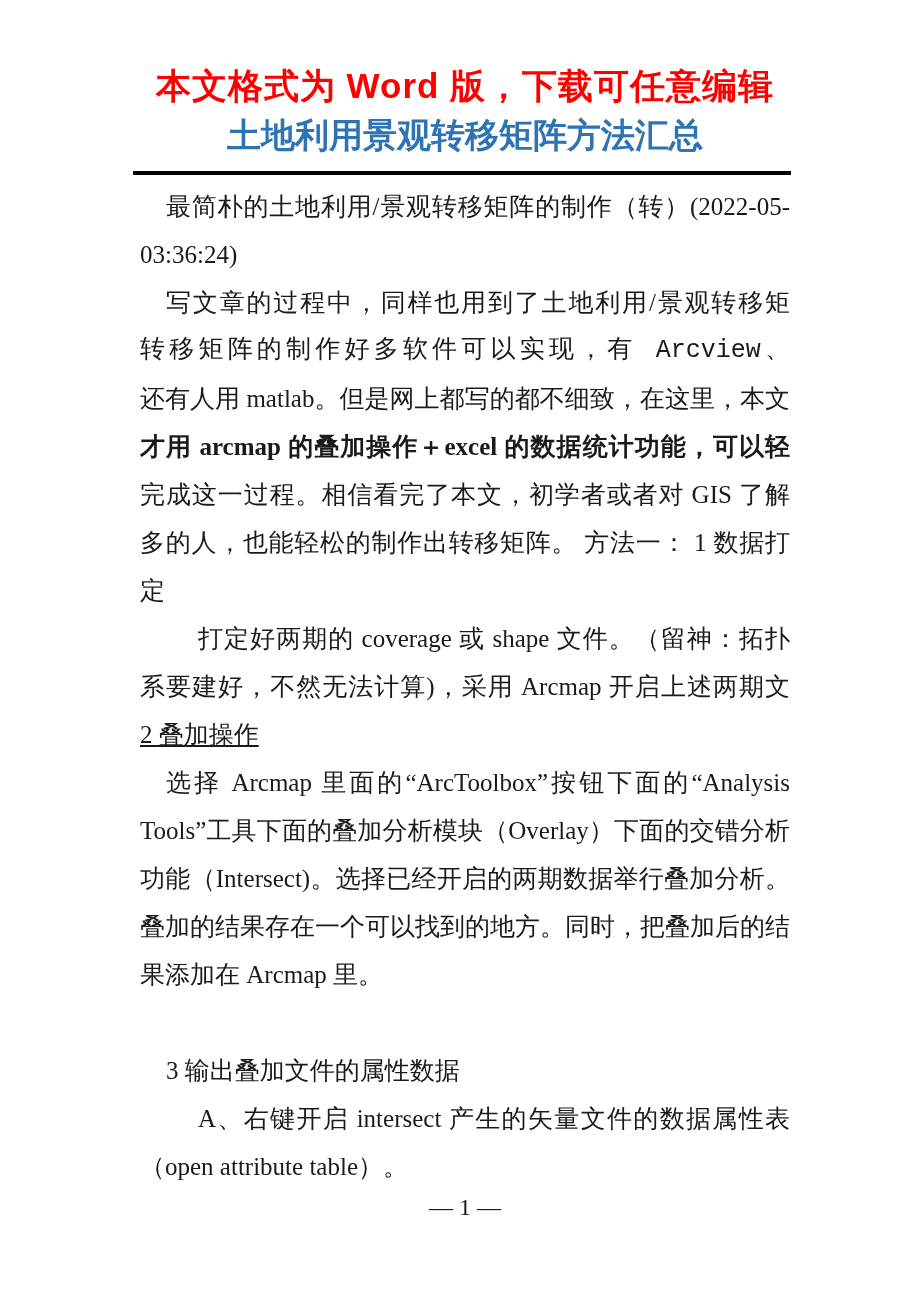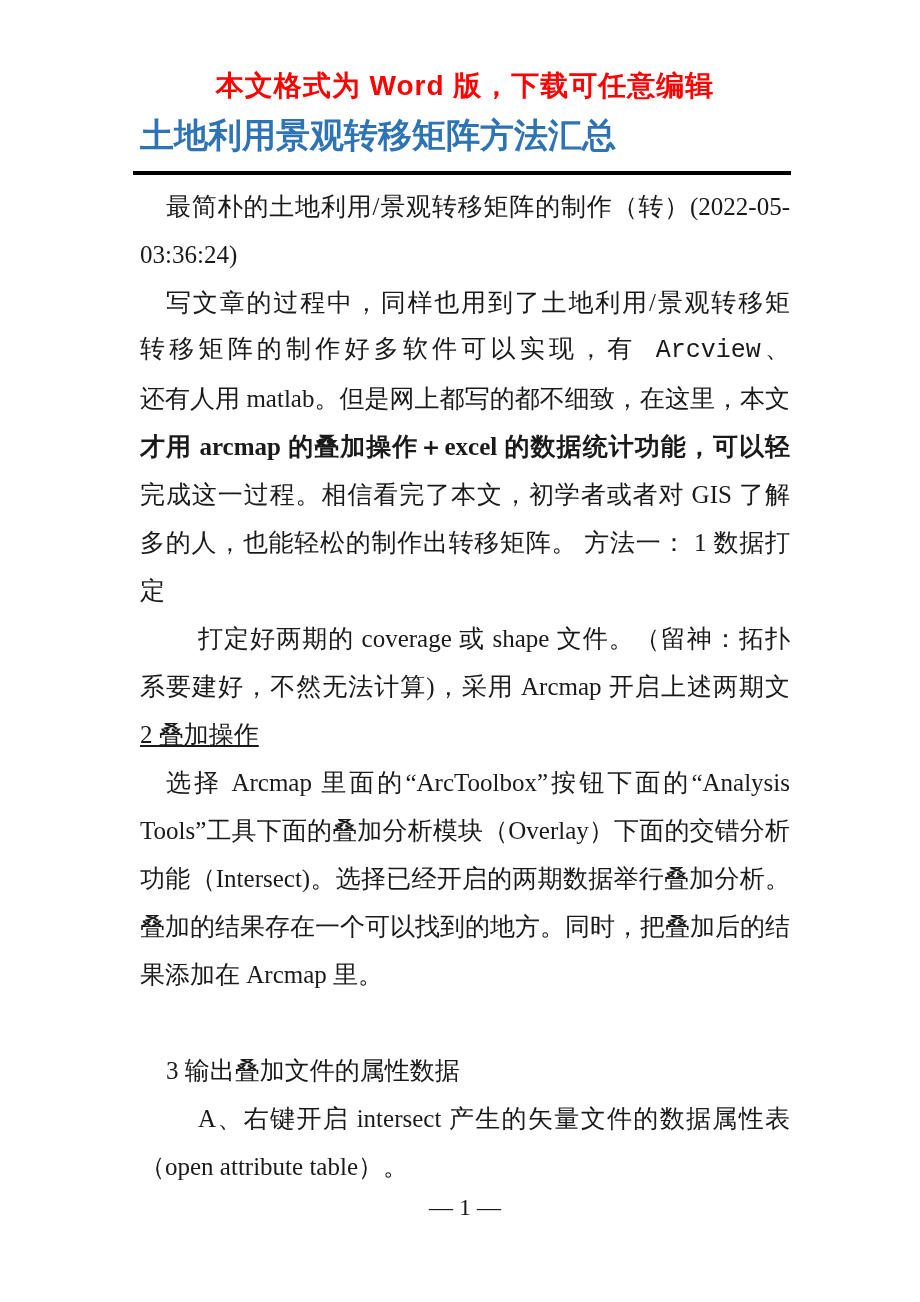--- a/index.html
+++ b/index.html
@@ -12,30 +12,31 @@
     font-family: "Liberation Serif", "DejaVu Serif", serif;
   }
   .notice {
     position: absolute;
     top: 68px;
     left: 140px;
     width: 650px;
     text-align: center;
     font-family: "Liberation Sans", "DejaVu Sans", sans-serif;
     font-weight: 700;
-    font-size: 28px;
+    font-size: 35px;
     line-height: 36px;
     color: #ff0000;
     letter-spacing: 1px;
   }
   .doc-title {
     position: absolute;
     top: 112px;
     left: 140px;
     width: 650px;
+    text-align: center;
     font-weight: 700;
     font-size: 34px;
     line-height: 48px;
     color: #2e74b5;
   }
   .title-rule {
     position: absolute;
     top: 171px;
     left: 133px;
     width: 658px;

